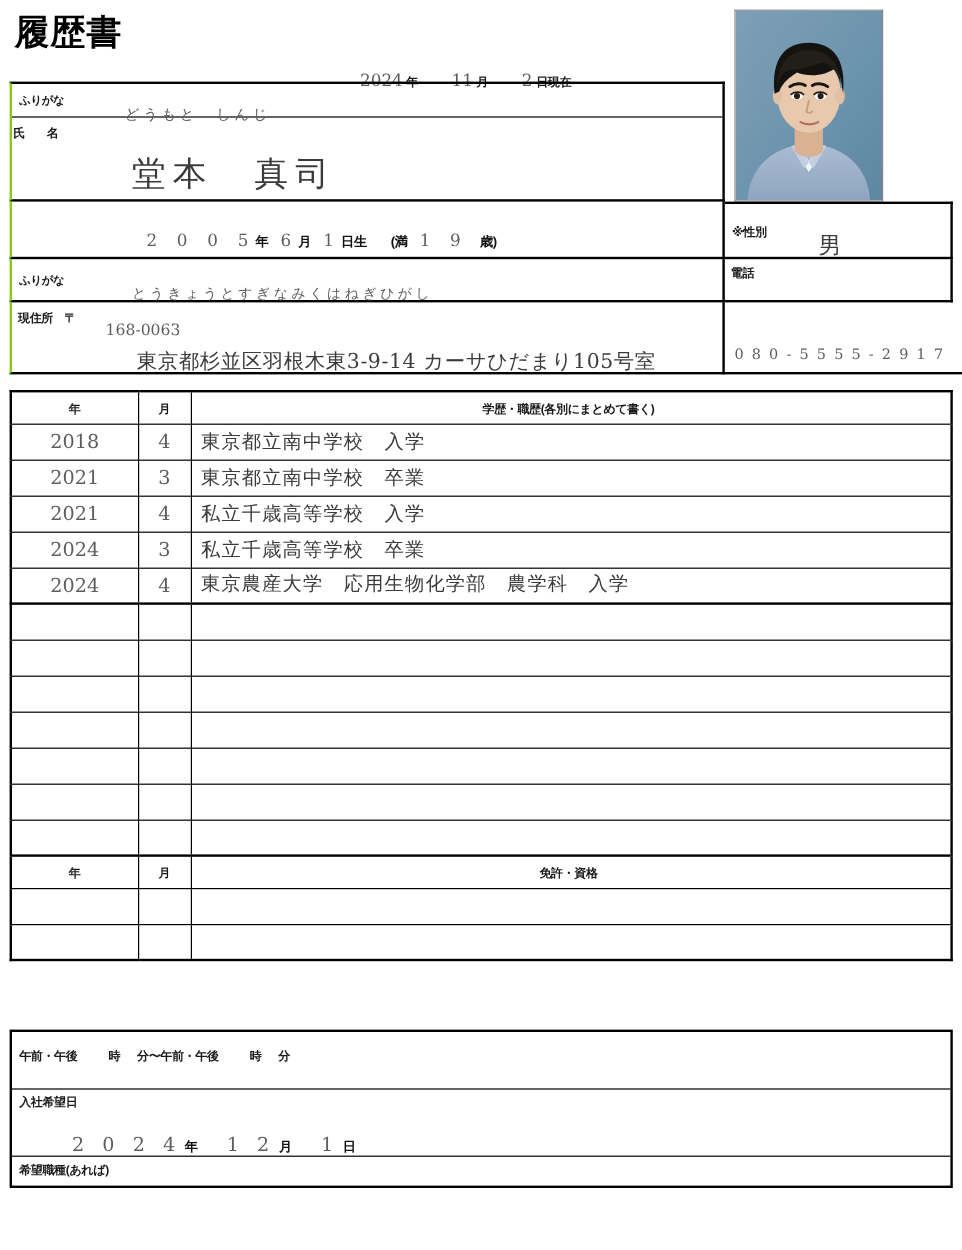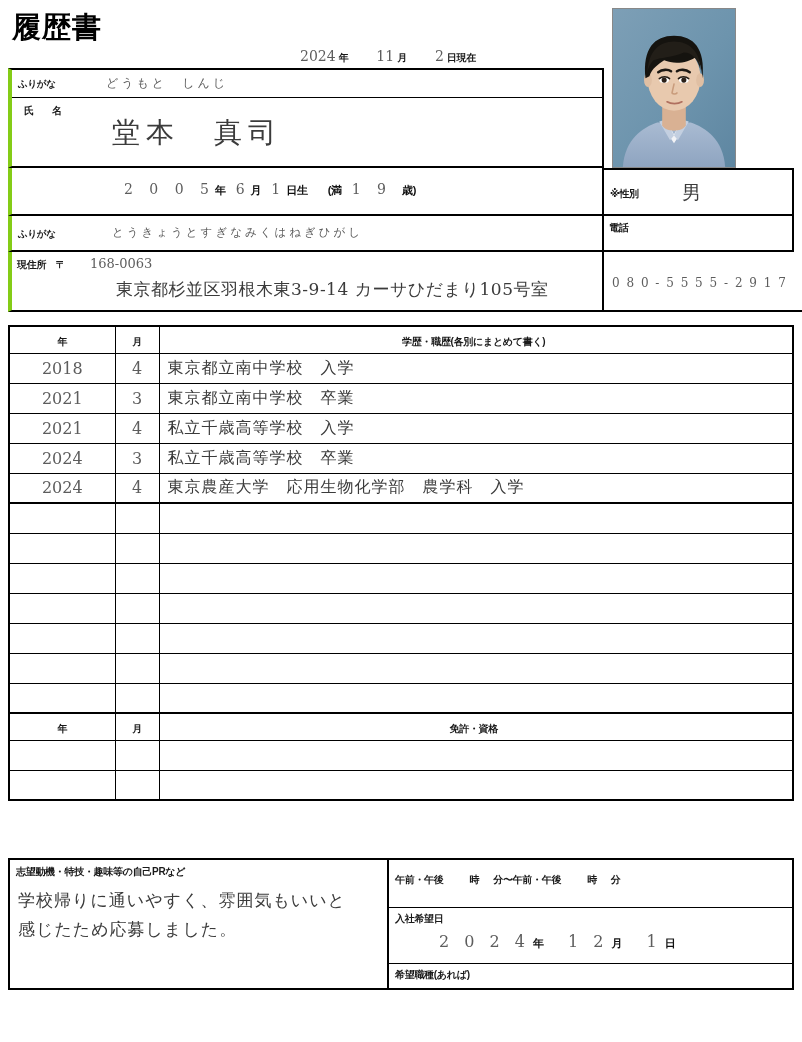--- a/index.html
+++ b/index.html
@@ -24,20 +24,21 @@
     color: #1a1a1a;
     white-space: nowrap;
   }
 
   
   .hw {
     font-family: "DejaVu Serif", "Liberation Serif", serif;
     color: #5d5d5d;
     font-weight: 400;
     white-space: nowrap;
+    margin-top: 12px;
   }
   .hw-dark { color: #3b3b3b; }
 
   
   #doc-title {
     position: absolute; left: 12px; top: 8px;
     font-size: 29px; font-weight: 700;
     letter-spacing: 1px;
     color: #000;
   }
@@ -61,21 +62,21 @@
   #photo-img { width: 100%; height: 100%; display: block; }
 
   
   #info-table {
     position: absolute; left: 8px; top: 68px;
     width: 786px; height: 244px;
   }
   .bx { position: absolute; }
   .bd-t { border-top: 2px solid #000; }
   .bd-b { border-bottom: 2px solid #000; }
-  .bd-l { border-left: 4px solid #84cc16; }
+  .bd-l { border-left: 2px solid #84cc16; }
   .bd-r { border-right: 2px solid #000; }
   .thin-b { border-bottom: 1px solid #000; }
 
   
   #history-table {
     position: absolute; left: 8px; top: 325px;
     width: 786px;
     border-collapse: collapse;
     table-layout: fixed;
   }
@@ -141,21 +142,21 @@
 
   
   #footnote {
     position: absolute; left: 10px; top: 1000px;
     font-size: 10px; font-weight: 700; letter-spacing: -0.2px;
   }
 
   
   .furi-label { position: absolute; left: 6px; font-size: 9.5px; font-weight: 700; }
   .furi-value { position: absolute; font-size: 12px; letter-spacing: 3px; }
-  .name-label { position: absolute; left: 12px; font-size: 10px; letter-spacing: 4px; font-weight: 700; }
+  .name-label { position: absolute; left: 1px; font-size: 10px; letter-spacing: 4px; font-weight: 700; }
   .name-value { position: absolute; font-size: 28px; letter-spacing: 6px; }
   .dob-line { position: absolute; display: flex; align-items: baseline; }
   .dob-line .num { font-size: 14px; letter-spacing: 6px; }
   .dob-line .unit { font-size: 11px; font-weight: 700; color: #111; }
   .dob-line .sp8 { display: inline-block; width: 10px; }
   .dob-line .sp14 { display: inline-block; width: 20px; }
   .addr-label { position: absolute; left: 5px; font-size: 10px; font-weight: 700; }
   .addr-zip { position: absolute; font-size: 13px; letter-spacing: 0px; }
   .addr-value { position: absolute; font-size: 17px; letter-spacing: 0.5px; }
   .tel-label { position: absolute; left: 5px; font-size: 10px; font-weight: 700; }
@@ -364,27 +365,20 @@
         </tr>
         <tr class="lastrow">
           <td class="c-year"><span class="hw hw-year"></span></td>
           <td class="c-month"><span class="hw hw-month"></span></td>
           <td class="c-desc"><span class="hw hw-dark hw-desc"></span></td>
         </tr>
       </tbody>
   </table>
 
   <div id="bottom-section">
-    <div id="pr-cell">
-      <div class="lbl">志望動機・特技・趣味等の自己PRなど</div>
-      <div id="pr-text" class="hw hw-dark">
-        <div>学校帰りに通いやすく、雰囲気もいいと</div>
-        <div>感じたため応募しました。</div>
-      </div>
-    </div>
     <div id="right-col">
       <div class="rc-row" id="rc-hours">
         <div id="hours-line">
           <span class="lbl">午前・午後</span>
           <span class="gap-s"></span>
           <span class="lbl">時</span>
           <span class="gap-m"></span>
           <span class="lbl">分〜午前・午後</span>
           <span class="gap-s"></span>
           <span class="lbl">時</span>

